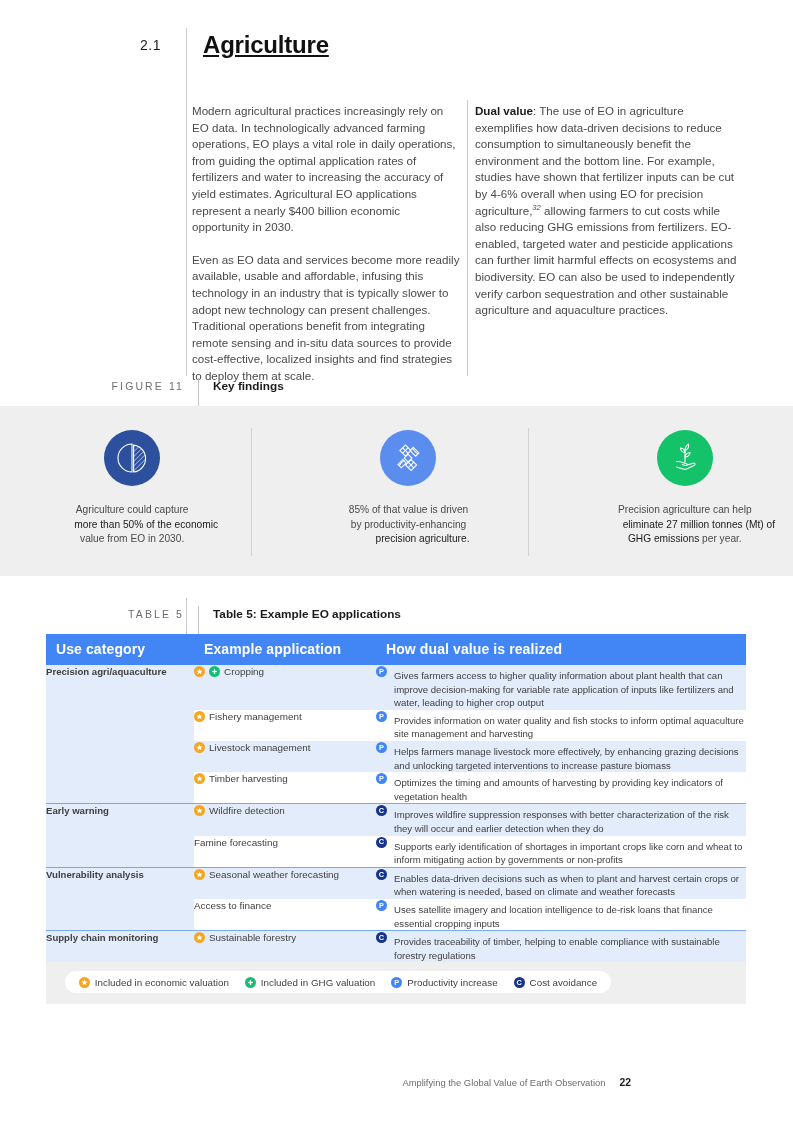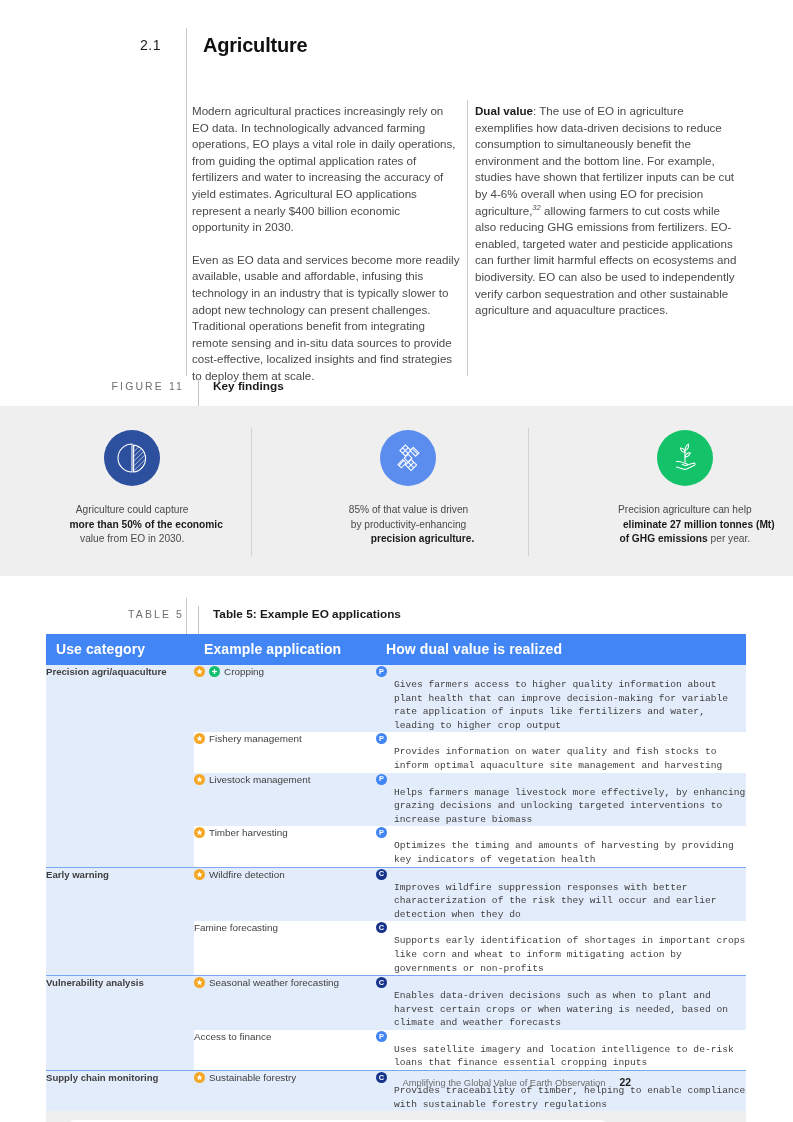--- a/index.html
+++ b/index.html
@@ -10,21 +10,21 @@
     color:#3c3c3c;
     position:relative;
     overflow:hidden;
   }
   .page{position:relative;width:793px;height:1122px;}
 
   
   .sec-head{position:absolute;left:140px;top:28px;display:flex;align-items:flex-start;}
   .sec-num{font-size:14px;color:#1b1b1b;letter-spacing:0.5px;line-height:34px;width:42px;text-align:left;font-weight:400;}
   .sec-rule{width:1px;background:#bdbdbd;margin:0 16px 0 4px;align-self:stretch;min-height:34px;}
-  .sec-title{font-size:20px;font-weight:700;color:#111111;line-height:34px;letter-spacing:-0.2px;}
+  .sec-title{font-size:24px;font-weight:700;color:#111111;line-height:34px;letter-spacing:-0.2px;text-decoration:underline;}
   .head-vline{position:absolute;left:186px;top:28px;width:1px;height:348px;background:#c9c9c9;}
 
   
   .col{position:absolute;font-size:11.6px;line-height:16.6px;color:#4a4a4a;}
   .col p{margin:0 0 16px 0;}
   .col-left{left:192px;top:103px;width:268px;}
   .col-right{left:475px;top:103px;width:268px;}
   .col-right b{color:#1b1b1b;font-weight:700;}
   .mid-rule{position:absolute;left:467px;top:100px;width:1px;height:276px;background:#c9c9c9;}
   sup{font-size:7.6px;vertical-align:super;line-height:0;font-style:italic;}
@@ -35,21 +35,21 @@
   .fig-rule{width:1px;height:28px;background:#c4c4c4;margin:0 14px;}
   .fig-title{font-size:11.8px;font-weight:700;color:#1b1b1b;line-height:16px;}
 
   
   .band{position:absolute;left:0;top:406px;width:793px;height:170px;background:#efeff0;}
   .band-inner{position:absolute;left:12px;top:0;width:793px;height:170px;display:flex;gap:36px;}
   .kf{flex:1;display:flex;flex-direction:column;align-items:center;padding-top:24px;position:relative;}
   .kf .divider{position:absolute;right:0;top:22px;width:1px;height:128px;background:#d2d2d3;}
   .kf-icon{width:56px;height:56px;border-radius:50%;display:flex;align-items:center;justify-content:center;margin-bottom:17px;}
   .kf-text{font-size:10.2px;line-height:14.6px;color:#4a4a4a;text-align:center;max-width:190px;}
-  .kf-text b{color:#1b1b1b;font-weight:700;margin-left:28px;}
+  .kf-text b{color:#1b1b1b;font-weight:400;margin-left:28px;}
 
   
   .tbl-label{position:absolute;left:88px;top:606px;display:flex;align-items:flex-start;}
   .tbl-tag{font-size:10.5px;letter-spacing:2.1px;color:#6d6d6d;width:96px;text-align:right;line-height:16px;}
   .tbl-rule{width:1px;height:30px;background:#c4c4c4;margin:0 14px;}
   .tbl-title{font-size:11.8px;font-weight:700;color:#1b1b1b;line-height:16px;}
   .tbl-vline{position:absolute;left:186px;top:598px;width:1px;height:40px;background:#c9c9c9;}
 
   
   .tbl-wrap{position:absolute;left:46px;top:634px;width:700px;}
@@ -64,21 +64,21 @@
   .c-val{width:370px;}
 
   td.cat{background:#e3ecfa;padding:11px 10px 10px 10px;font-size:11.1px;font-weight:700;color:#1b1b1b;line-height:14.4px;}
   td.app,td.val{padding:9px 10px 9px 10px;}
   tr.blue td.app,tr.blue td.val{background:#e3ecfa;}
   tr.white td.app,tr.white td.val{background:#ffffff;}
   tr.grp td{border-top:1.4px solid #7aa8ee;}
   .app-line{display:flex;align-items:flex-start;gap:4px;}
   .app-txt{font-size:9.9px;line-height:14px;color:#3f3f3f;padding-top:0px;}
   .val-line{display:flex;align-items:flex-start;gap:7px;}
-  .val-txt{flex:1;padding-top:13px;font-family:Liberation Mono, monospace;}
+  .val-txt{flex:1;padding-top:4px;}
 
   
   .badge{width:11px;height:11px;border-radius:50%;flex:0 0 11px;display:inline-flex;align-items:center;justify-content:center;
          font-size:7.4px;font-weight:700;color:#ffffff;line-height:1;margin-top:1px;}
   .b-star{background:#f5a623;}
   .b-plus{background:#13c070;}
   .b-p{background:#4285f4;}
   .b-c{background:#17348c;}
   .badge svg{display:block;}
 

